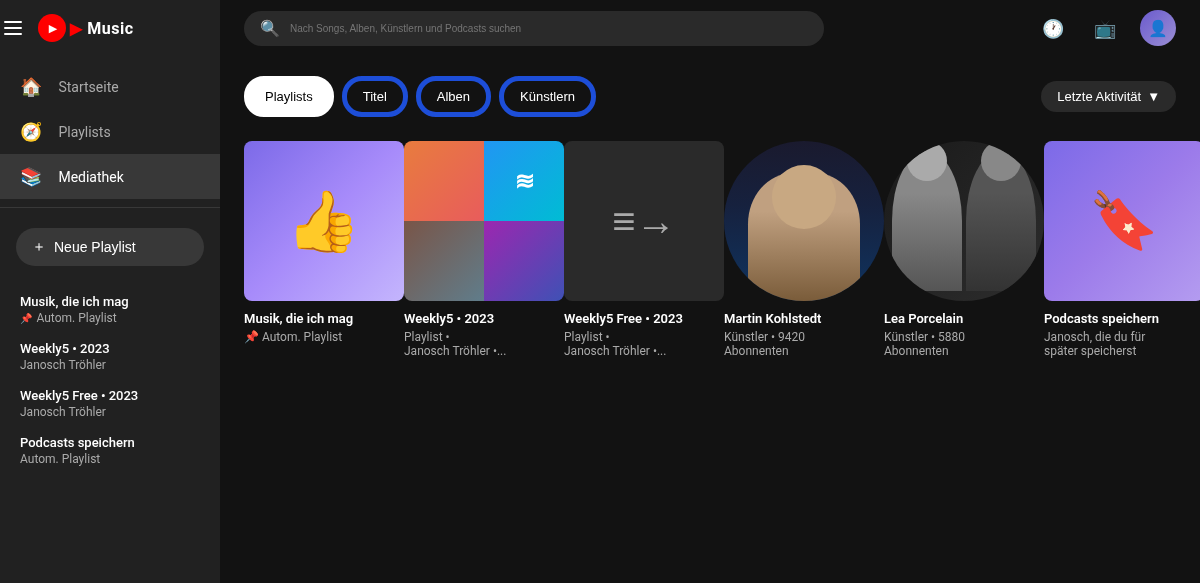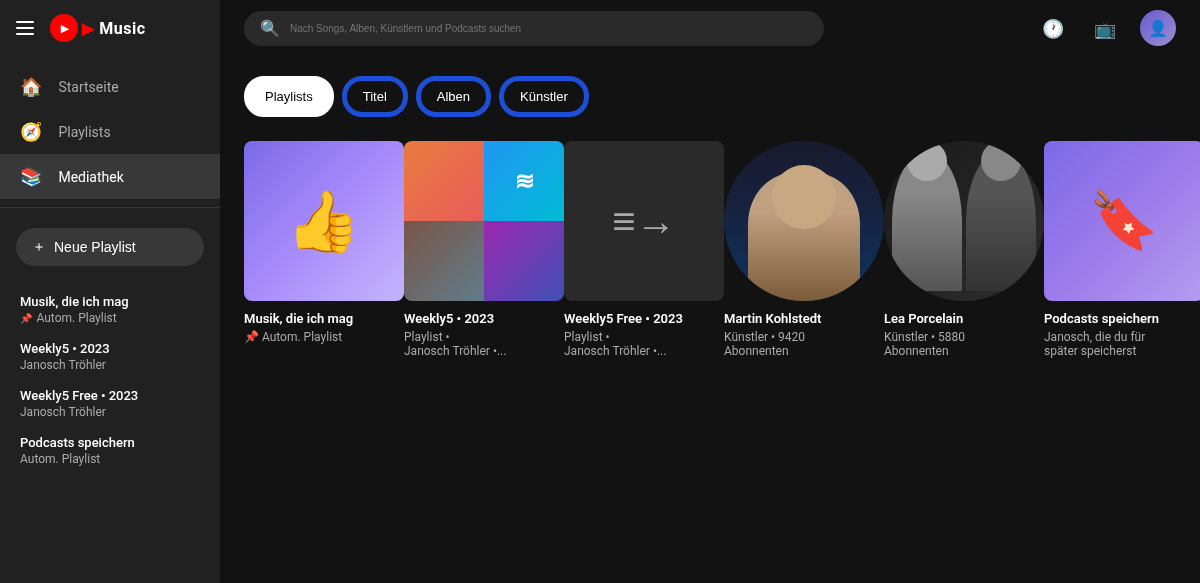--- a/index.html
+++ b/index.html
@@ -18,21 +18,21 @@
       width: 220px;
       min-width: 220px;
       background: #212121;
       display: flex;
       flex-direction: column;
       height: 583px;
     }
     .sidebar-header {
       display: flex;
       align-items: center;
-      padding: 14px 16px;
+      padding: 14px 4px;
       gap: 16px;
     }
     .hamburger-icon {
       cursor: pointer;
       display: flex;
       flex-direction: column;
       gap: 4px;
     }
     .hamburger-icon span {
       display: block;
@@ -503,21 +503,25 @@
         <span>👤</span>
       </div>
     </div>
   </div>
 
   <div class="content">
     <div class="filter-tabs">
       <button class="filter-tab active">Playlists</button>
       <button class="filter-tab">Titel</button>
       <button class="filter-tab">Alben</button>
-      <button class="filter-tab">Künstler</button>
+      <button class="filter-tab">Künstlern</button>
+      <button class="sort-btn">
+        <span>Letzte Aktivität</span>
+        <span>▼</span>
+      </button>
     </div>
 
     <div class="grid">
 
       <div class="card">
         <div class="card-thumb">
           <div class="thumb-musik">
             <span class="thumb-musik-icon">👍</span>
           </div>
         </div>

